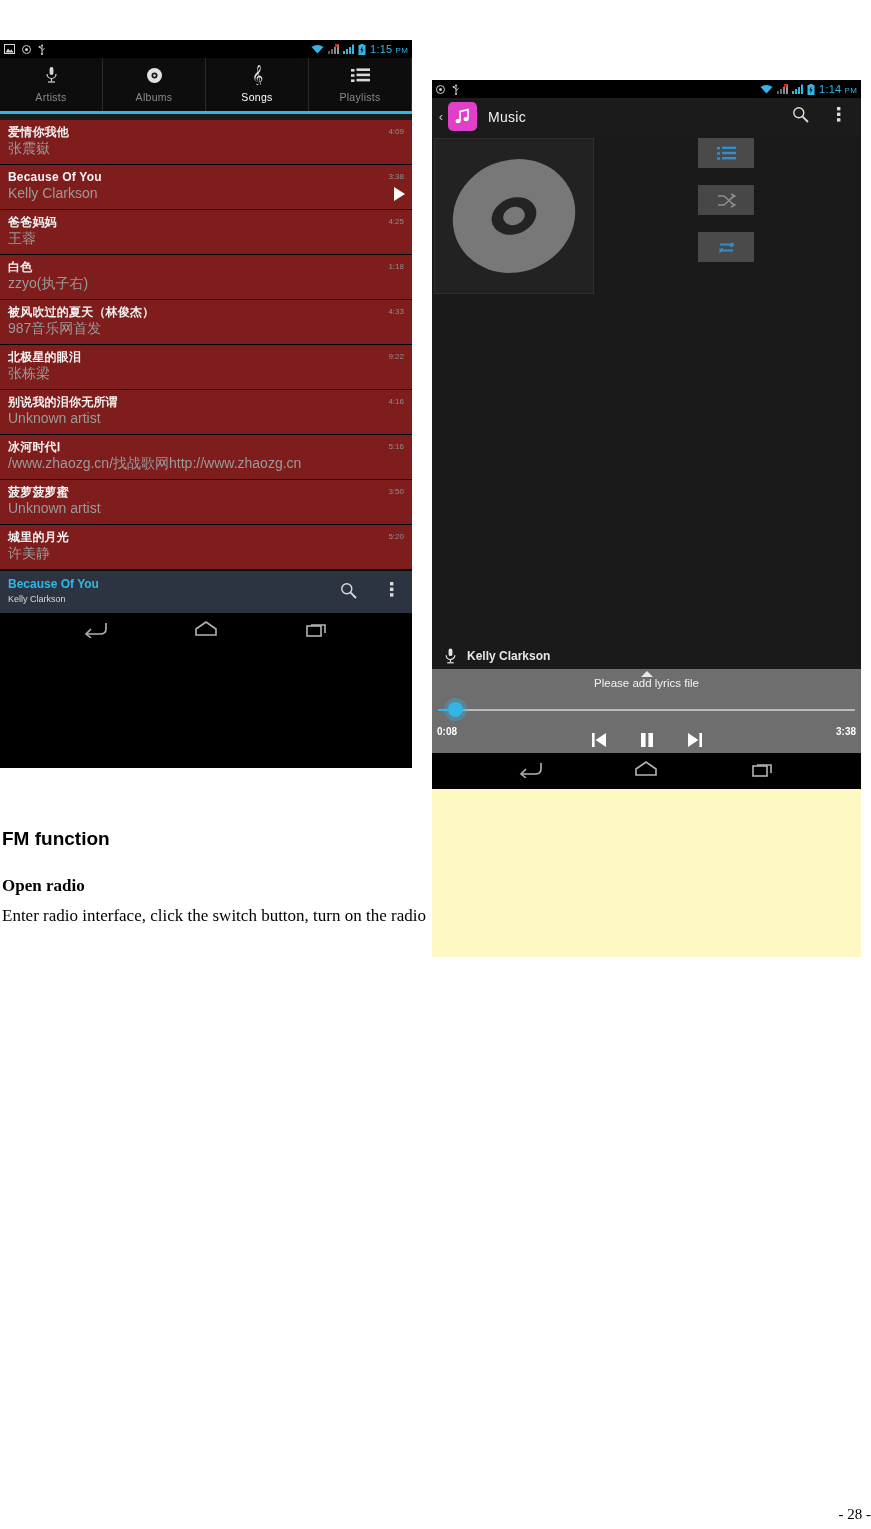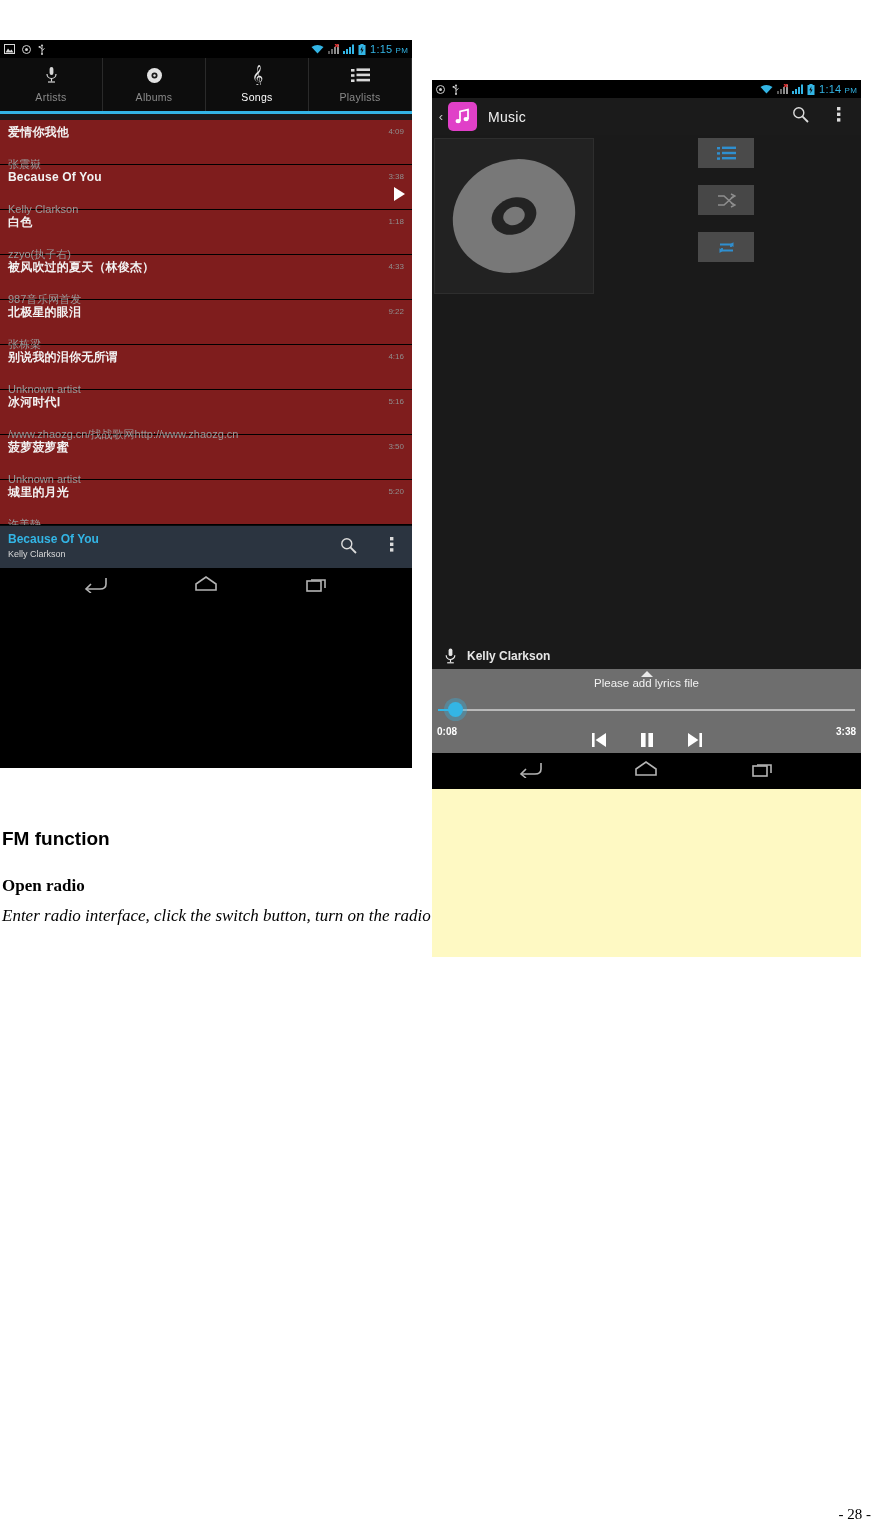--- a/index.html
+++ b/index.html
@@ -32,21 +32,21 @@
   .tabrule{position:absolute;left:0;right:0;bottom:-5px;height:2px;background:#33b5e5;}
 
   
   .peek{position:relative;height:9px;background:#1a1a1a;overflow:hidden;}
   .peekline{position:absolute;left:0;right:0;top:0;height:3px;background:#33b5e5;z-index:3;}
 
   
   .songlist{background:#7f1d1d;}
   .songrow{position:relative;height:45px;border-bottom:1px solid #000;padding:5px 8px 0 8px;box-sizing:border-box;}
   .songrow .title{font-size:12px;color:#f2f2f2;font-weight:bold;line-height:15px;letter-spacing:.2px;}
-  .songrow .artist{font-size:11px;color:#9a9a9a;line-height:12px;margin-top:18px;}
+  .songrow .artist{font-size:14px;color:#9a9a9a;line-height:12px;margin-top:2px;}
   .songrow .dur{position:absolute;right:8px;top:7px;font-size:8px;color:#8f8f8f;}
   .songrow .playing{position:absolute;right:7px;top:22px;width:0;height:0;
                     border-left:11px solid #ffffff;border-top:7px solid transparent;border-bottom:7px solid transparent;}
 
   
   .nowbar{position:relative;height:43px;background:#2b3440;padding:6px 8px 0 8px;box-sizing:border-box;
           border-top:1px solid #0a0d10;}
   .nowbar .ntitle{font-size:12px;color:#33b5e5;font-weight:bold;line-height:15px;}
   .nowbar .nartist{font-size:9px;color:#d8d8d8;line-height:12px;margin-top:1px;}
   .nowbar .nsearch{position:absolute;right:55px;top:11px;}
@@ -90,21 +90,21 @@
   .seekthumb{position:absolute;top:-6px;width:15px;height:15px;border-radius:50%;background:#33b5e5;
              box-shadow:0 0 0 4px rgba(51,181,229,.35);}
   .timeleft{position:absolute;left:5px;top:57px;font-size:10px;color:#ffffff;font-weight:bold;}
   .timeright{position:absolute;right:5px;top:57px;font-size:10px;color:#ffffff;font-weight:bold;}
   .transport{position:absolute;left:0;right:0;top:62px;display:flex;align-items:center;justify-content:center;gap:30px;}
 
   
   #doc{position:absolute;left:0;top:0;width:871px;height:1529px;pointer-events:none;}
   .h-fm{position:absolute;left:2px;top:828px;font-family:"Liberation Sans",sans-serif;font-size:19px;font-weight:bold;color:#000;}
   .h-open{position:absolute;left:2px;top:876px;font-family:"Liberation Serif",serif;font-size:17px;font-weight:bold;color:#000;}
-  .p-body{position:absolute;left:2px;top:906px;font-family:"Liberation Serif",serif;font-size:17px;color:#000;font-style:italic;}
+  .p-body{position:absolute;left:2px;top:906px;font-family:"Liberation Serif",serif;font-size:17px;color:#000;}
   .pagenum{position:absolute;left:0;right:0;top:1506px;text-align:right;font-family:"Liberation Serif",serif;font-size:15px;color:#000;}
 </style>
 </head>
 <body>
 
 <div id="shot-left">
 
   <div class="statusbar">
     <div class="sb-left">
       <svg class="ico" width="11" height="10" viewBox="0 0 11 10">
@@ -210,20 +210,25 @@
         <div class="artist">张震嶽</div>
         <div class="dur">4:09</div>
       </div>
       <div class="songrow">
         <div class="title">Because Of You</div>
         <div class="artist">Kelly Clarkson</div>
         <div class="dur">3:38</div>
         <div class="playing"></div>
       </div>
       <div class="songrow">
+        <div class="title">爸爸妈妈</div>
+        <div class="artist">王蓉</div>
+        <div class="dur">4:25</div>
+      </div>
+      <div class="songrow">
         <div class="title">白色</div>
         <div class="artist">zzyo(执子右)</div>
         <div class="dur">1:18</div>
       </div>
       <div class="songrow">
         <div class="title">被风吹过的夏天（林俊杰）</div>
         <div class="artist">987音乐网首发</div>
         <div class="dur">4:33</div>
       </div>
       <div class="songrow">

